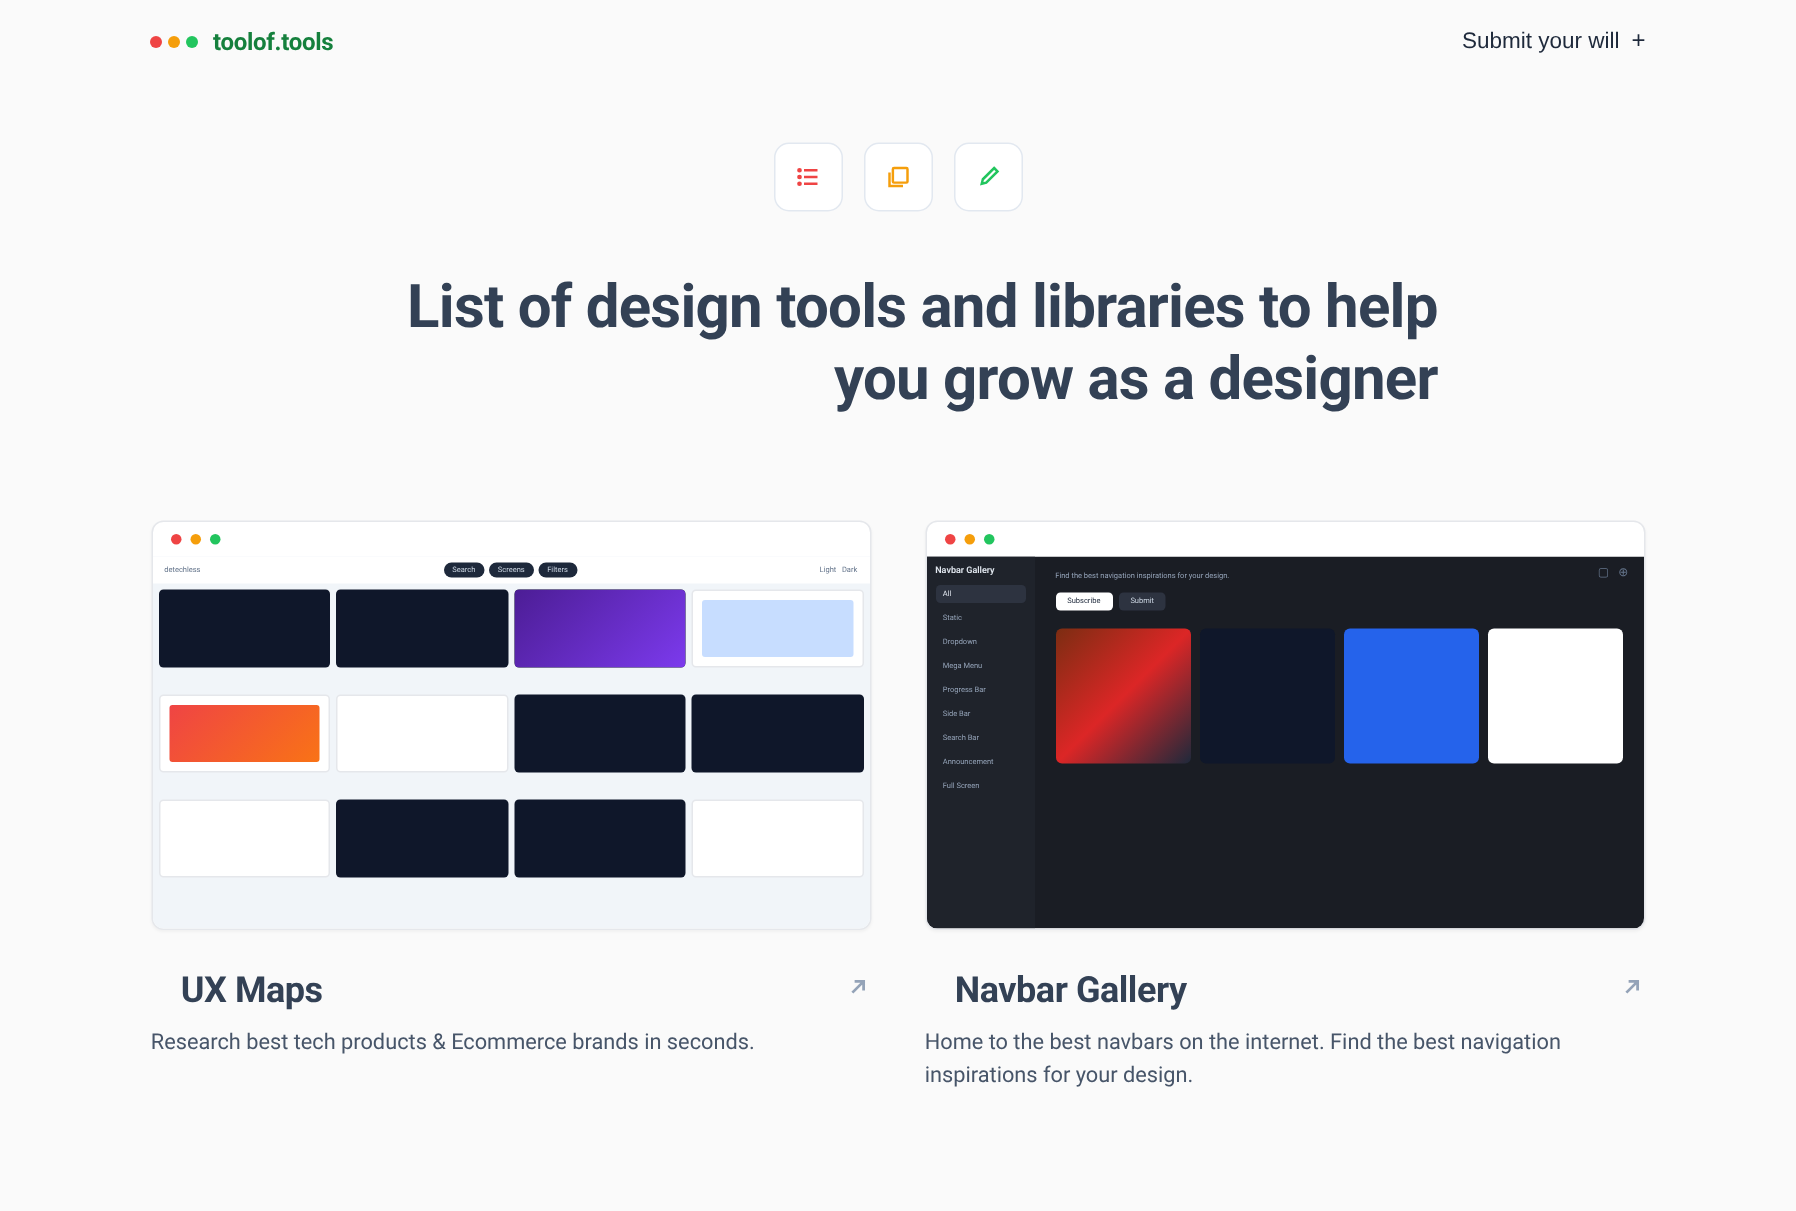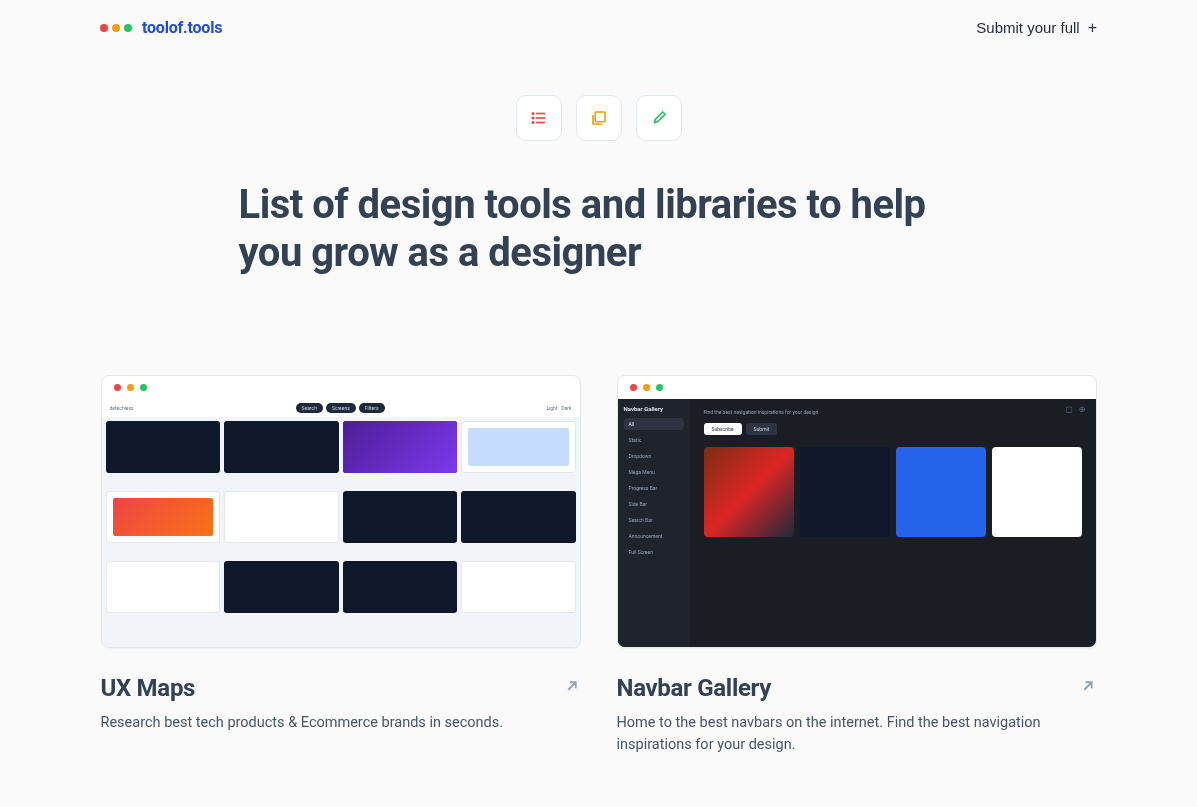--- a/index.html
+++ b/index.html
@@ -13,40 +13,40 @@
   justify-content: space-between;
   align-items: center;
   padding: 18px 100px;
 }
 .logo-wrap { display: flex; align-items: center; gap: 10px; }
 .dots { display: flex; gap: 4px; }
 .dot { width: 8px; height: 8px; border-radius: 50%; }
 .dot.r { background: #ef4444; }
 .dot.y { background: #f59e0b; }
 .dot.g { background: #22c55e; }
-.logo-text { font-weight: 700; font-size: 16px; color: #1d4ed8; letter-spacing: -0.2px; }
+.logo-text { font-weight: 700; font-size: 16px; color: #15803d; letter-spacing: -0.2px; }
 .submit-btn {
   display: flex; align-items: center; gap: 8px;
   background: none; border: none; font-size: 15px;
   color: #1e293b; cursor: pointer; font-weight: 500;
 }
 .plus-icon { font-size: 16px; font-weight: 400; }
 
 .content { max-width: 1000px; margin: 0 auto; padding: 40px 0 60px; }
 
 .tabs { display: flex; justify-content: center; gap: 14px; margin-bottom: 40px; }
 .tab {
   width: 46px; height: 46px; border-radius: 10px;
   background: #fff; border: 1px solid #e2e8f0;
   display: flex; align-items: center; justify-content: center;
   cursor: pointer;
 }
 .tab svg { width: 18px; height: 18px; }
 
-.hero { text-align: left; margin-bottom: 98px; }
+.hero { text-align: right; margin-bottom: 70px; }
 .hero h1 {
   font-size: 40px; font-weight: 700; line-height: 1.2;
   color: #334155; max-width: 720px; margin: 0 auto 28px;
   letter-spacing: -0.5px;
 }
 .hero p {
   font-size: 16px; color: #64748b; line-height: 1.6;
   max-width: 620px; margin: 0 auto;
 }
 
@@ -95,39 +95,39 @@
 .ng-btn.dark { background:#2d3340; color:#cbd5e1; }
 .ng-cards { display:flex; gap:6px; }
 .ng-card { flex:1; height:90px; border-radius:4px; }
 .ng-card.c1 { background: linear-gradient(135deg,#7c2d12,#dc2626,#1e293b); }
 .ng-card.c2 { background: #0f172a; }
 .ng-card.c3 { background: #2563eb; }
 .ng-card.c4 { background: #ffffff; position:relative; }
 .ng-icons { position:absolute; top:6px; right:10px; display:flex; gap:6px; color:#64748b; font-size:8px; }
 
 .card-body { padding-top: 26px; }
-.card-title-row { display: flex; justify-content: space-between; align-items: center; }
+.card-title-row { display: flex; justify-content: space-between; align-items: center; margin-left: 20px; }
 .card-title { font-size: 24px; font-weight: 700; color: #334155; letter-spacing:-0.3px; }
 .arrow-icon { color: #94a3b8; }
 .card-desc { font-size: 14.5px; color: #475569; margin-top: 10px; line-height:1.5; }
 </style>
 </head>
 <body>
 
 <div class="header">
   <div class="logo-wrap">
     <div class="dots">
       <span class="dot r"></span>
         <span class="dot y"></span>
         <span class="dot g"></span>
     </div>
     <span class="logo-text">toolof.tools</span>
   </div>
   <button class="submit-btn">
-    <span>Submit your full</span>
+    <span>Submit your will</span>
     <span class="plus-icon">+</span>
   </button>
 </div>
 
 <div class="content">
   <div class="tabs">
     <div class="tab">
       <svg viewBox="0 0 24 24" fill="none" stroke="#ef4444" stroke-width="2.2">
           <line x1="8" y1="6" x2="20" y2="6"></line>
           <line x1="8" y1="12" x2="20" y2="12"></line>

